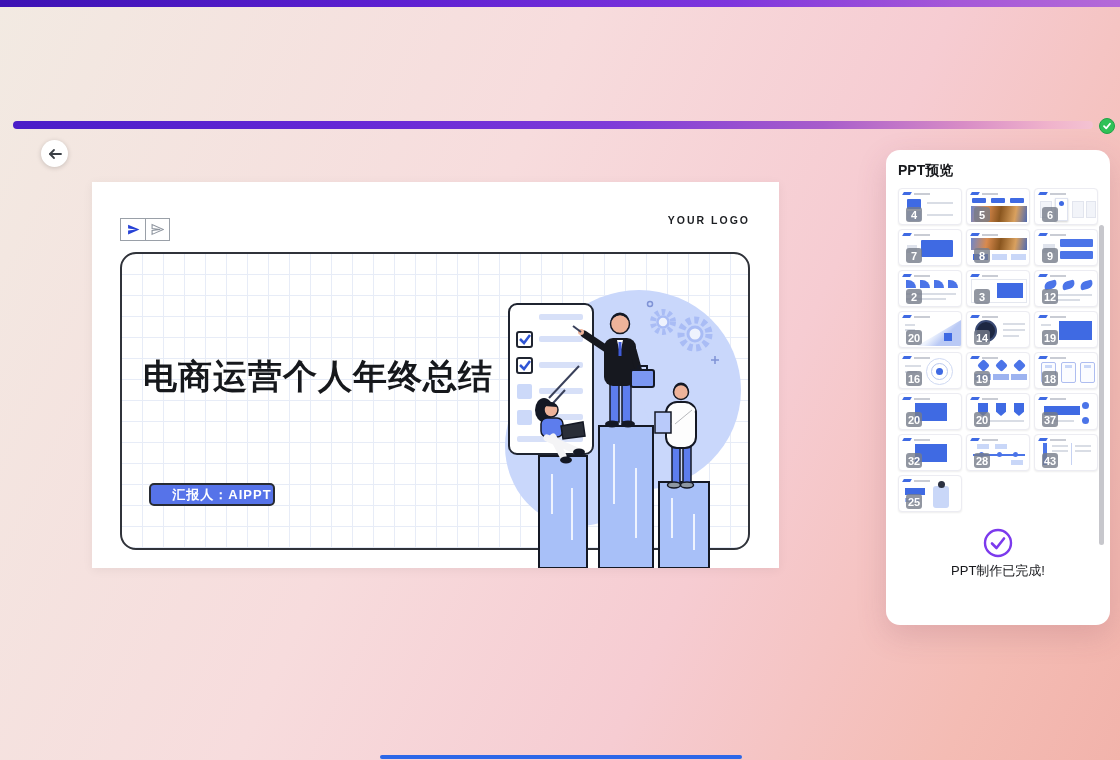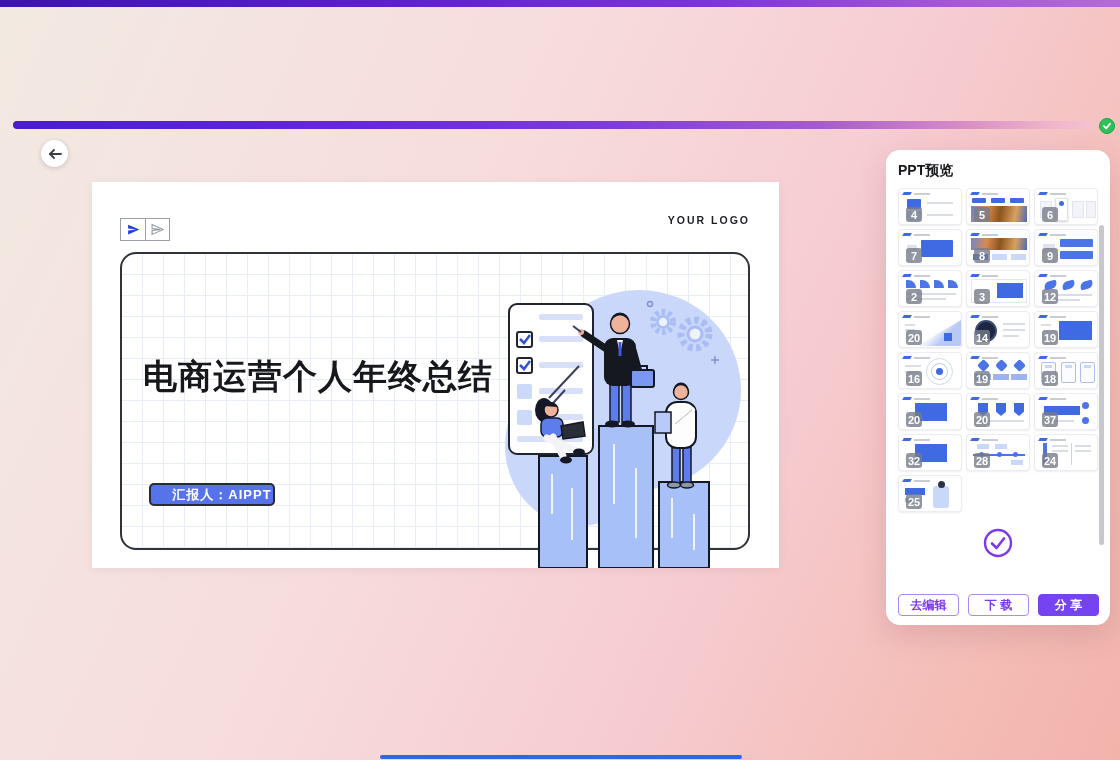--- a/index.html
+++ b/index.html
@@ -376,40 +376,36 @@
         </div>
         <div class="thumb">
           <i style="left:4px;top:3px;width:8px;height:3px;background:#3f6ae3;transform:skewX(-30deg)"></i>
           <i style="left:15px;top:4px;width:16px;height:2px;background:#c9ccd4"></i>
           <i style="left:8px;top:8px;width:4px;height:22px;background:#4b74e8"></i>
           <i style="left:17px;top:10px;width:16px;height:2px;background:#d9dde5"></i>
           <i style="left:17px;top:15px;width:16px;height:2px;background:#d9dde5"></i>
           <i style="left:40px;top:10px;width:16px;height:2px;background:#d9dde5"></i>
           <i style="left:40px;top:15px;width:16px;height:2px;background:#d9dde5"></i>
           <i style="left:36px;top:8px;width:1px;height:22px;background:#c6d2f3"></i>
-          <span class="tn">24</span>
+          <span class="tn">43</span>
         </div>
         <div class="thumb">
           <i style="left:4px;top:3px;width:8px;height:3px;background:#3f6ae3;transform:skewX(-30deg)"></i>
           <i style="left:15px;top:4px;width:16px;height:2px;background:#c9ccd4"></i>
           <i style="left:6px;top:12px;width:20px;height:7px;background:#3f6ae3"></i>
           <i style="left:6px;top:22px;width:14px;height:4px;background:#9db3f0"></i>
           <i style="right:12px;top:10px;width:16px;height:22px;background:#c9d7f8;border-radius:3px"></i>
           <i style="right:16px;top:5px;width:7px;height:7px;background:#2c3242;border-radius:50%"></i>
           <span class="tn">25</span>
         </div>
       </div>
     <div class="scrollthumb"></div>
     <div class="done-icon">
       <svg width="30" height="30" viewBox="0 0 30 30">
         <circle cx="15" cy="15" r="13" fill="none" stroke="#7c3aed" stroke-width="2.4"></circle>
         <polyline points="9,15.5 13.5,20 21,10.5" fill="none" stroke="#7c3aed" stroke-width="2.6" stroke-linecap="round" stroke-linejoin="round"></polyline>
       </svg>
     </div>
-    <div class="btnrow">
-      <button class="btn ghost">去编辑</button>
-      <button class="btn ghost">下 载</button>
-      <button class="btn solid">分 享</button>
-    </div>
+    <div class="done-text">PPT制作已完成!</div>
   </aside>
 
   <div class="bottombar"></div>
 </div>
 
 </body></html>

